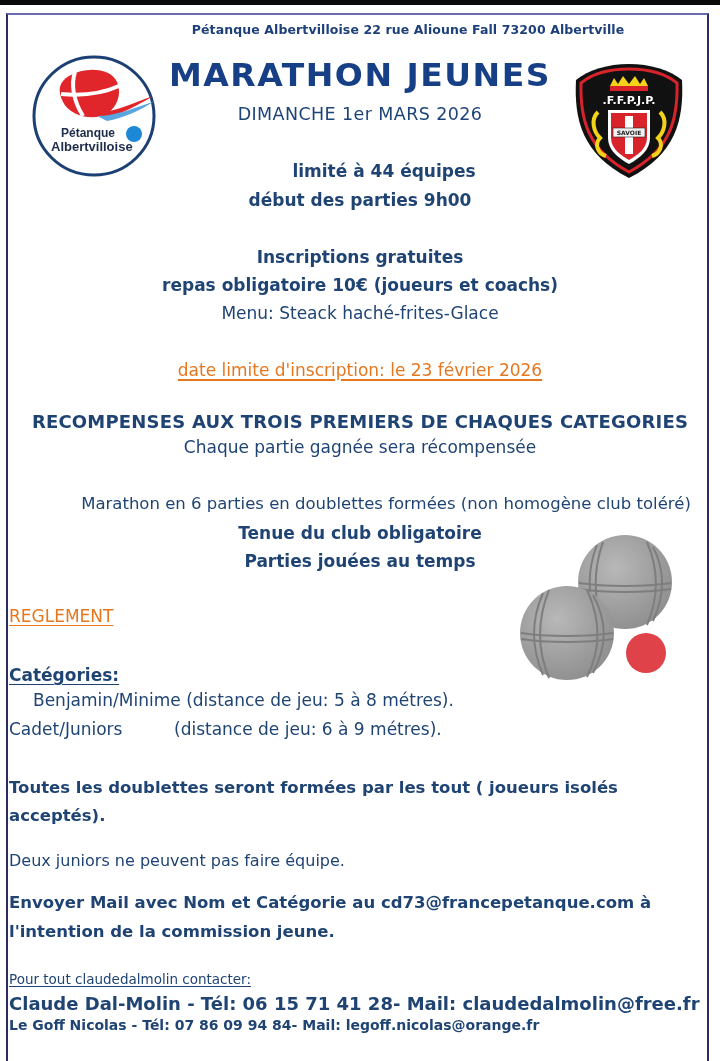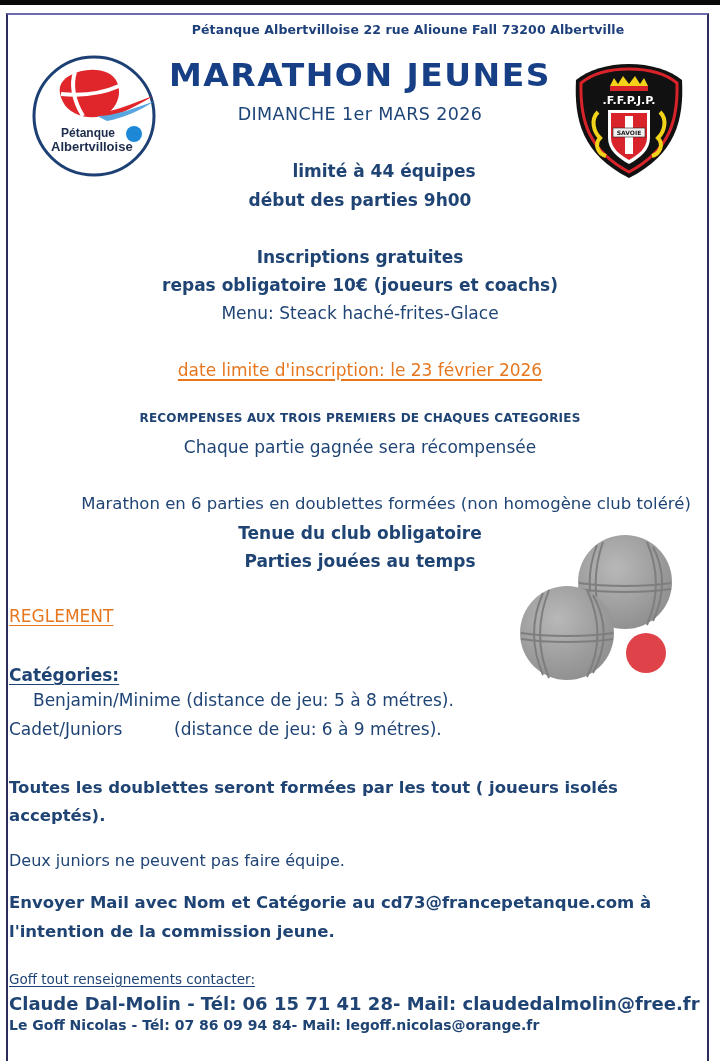--- a/index.html
+++ b/index.html
@@ -31,21 +31,21 @@
     }
     .date {
       top: 104px; font-size: 17.5px; color: #1d4478; letter-spacing: 0.4px;
     }
     .line-bold { font-weight: bold; font-size: 17px; color: #1f4474; }
     .line-reg { font-size: 17px; color: #1f4474; }
     .deadline {
       top: 360px; font-size: 17px; color: #e6771f; text-decoration: underline; text-underline-offset: 3px;
       text-decoration-thickness: 1.5px;
     }
-    .recomp { top: 411px; font-size: 12px; font-weight: bold; color: #1f4474; letter-spacing: 0.2px; }
+    .recomp { top: 411px; font-size: 18px; font-weight: bold; color: #1f4474; letter-spacing: 0.2px; }
     .left { left: 9px; }
     .reglement {
       top: 606px; font-size: 17px; color: #e6771f; text-decoration: underline; text-underline-offset: 3px;
     }
     .cat-head { top: 665px; font-size: 17px; font-weight: bold; color: #1f4474; text-decoration: underline; text-underline-offset: 3px; }
     .small-underline { text-decoration: underline; text-underline-offset: 2px; }
 
     
     .logo-left {
       position: absolute; left: 31px; top: 54px; width: 126px; height: 124px;
@@ -147,15 +147,15 @@
   <span style="display:inline-block; width:165px;">Cadet/Juniors</span><span>(distance de jeu: 6 à 9 métres).</span>
 </div>
 
 <div class="t left line-bold" style="top:778px; font-size:16.5px;">Toutes les doublettes seront formées par les tout ( joueurs isolés</div>
 <div class="t left line-bold" style="top:806px; font-size:16.5px;">acceptés).</div>
 <div class="t left line-reg" style="top:851px; font-size:16px;">Deux juniors ne peuvent pas faire équipe.</div>
 
 <div class="t left line-bold" style="top:893px; font-size:16.5px;">Envoyer Mail avec Nom et Catégorie au cd73@francepetanque.com à</div>
 <div class="t left line-bold" style="top:922px; font-size:16.5px;">l'intention de la commission jeune.</div>
 
-<div class="t left small-underline" style="top:971px; font-size:13.5px; color:#1f4474;">Goff tout renseignements contacter:</div>
+<div class="t left small-underline" style="top:971px; font-size:13.5px; color:#1f4474;">Pour tout claudedalmolin contacter:</div>
 <div class="t left" style="top:993px; font-size:18px; color:#1f4474; font-weight:bold;">Claude Dal-Molin - Tél: 06 15 71 41 28- Mail: claudedalmolin@free.fr</div>
 <div class="t left" style="top:1017px; font-size:14px; color:#1f4474; font-weight:bold;">Le Goff Nicolas - Tél: 07 86 09 94 84- Mail: legoff.nicolas@orange.fr</div>
 
 </body></html>

